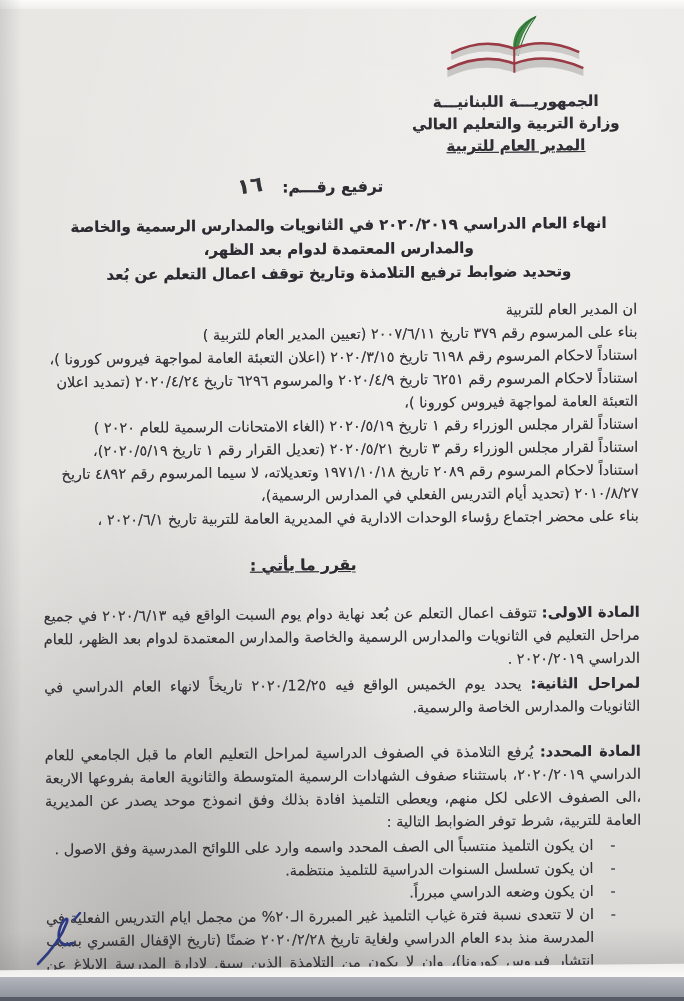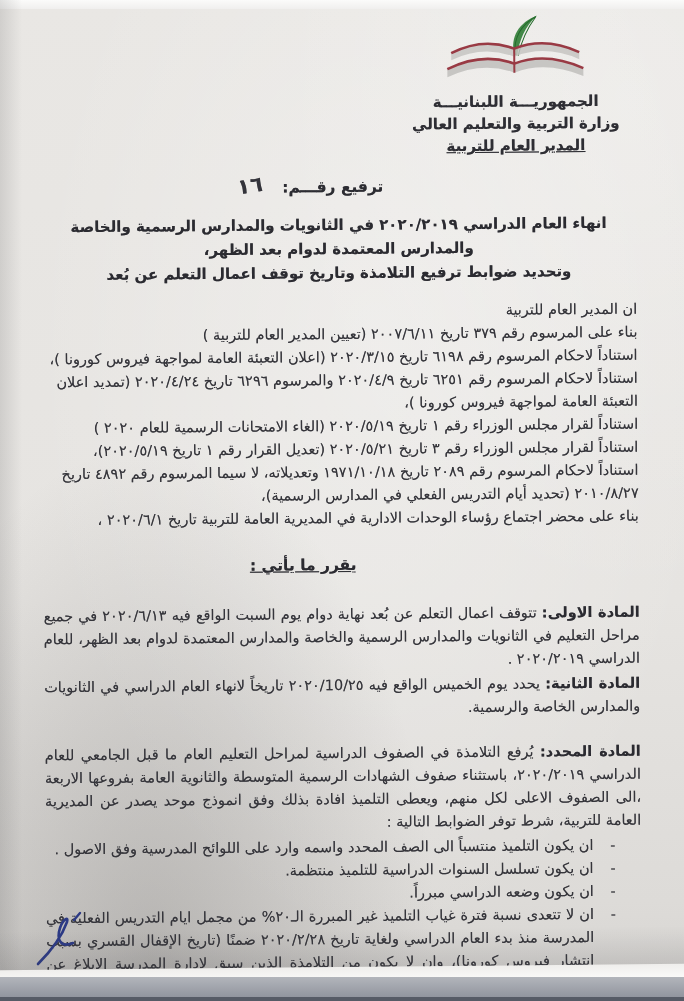--- a/index.html
+++ b/index.html
@@ -116,22 +116,22 @@
     <div class="resolve-heading">
       <span>يقرر ما يأتي :</span>
     </div>
 
     <div class="articles">
       <p class="article">
         <span class="art-label">المادة الاولى:</span>
         <span>تتوقف اعمال التعلم عن بُعد نهاية دوام يوم السبت الواقع فيه ٢٠٢٠/٦/١٣ في جميع مراحل التعليم في الثانويات والمدارس الرسمية والخاصة والمدارس المعتمدة لدوام بعد الظهر، للعام الدراسي ٢٠٢٠/٢٠١٩ .</span>
       </p>
       <p class="article">
-        <span class="art-label">المادة الثانية:</span>
-        <span>يحدد يوم الخميس الواقع فيه ٢٠٢٠/10/٢٥ تاريخاً لانهاء العام الدراسي في الثانويات والمدارس الخاصة والرسمية.</span>
+        <span class="art-label">لمراحل الثانية:</span>
+        <span>يحدد يوم الخميس الواقع فيه ٢٠٢٠/12/٢٥ تاريخاً لانهاء العام الدراسي في الثانويات والمدارس الخاصة والرسمية.</span>
       </p>
       <p class="article gap">
         <span class="art-label">المادة المحدد:</span>
         <span>يُرفع التلامذة في الصفوف الدراسية لمراحل التعليم العام ما قبل الجامعي للعام الدراسي ٢٠٢٠/٢٠١٩، باستثناء صفوف الشهادات الرسمية المتوسطة والثانوية العامة بفروعها الاربعة ،الى الصفوف الاعلى لكل منهم، ويعطى التلميذ افادة بذلك وفق انموذج موحد يصدر عن المديرية العامة للتربية، شرط توفر الضوابط التالية :</span>
       </p>
 
       <div class="bullets">
         <div class="bullet">
           <span class="dash">-</span>
           <span>ان يكون التلميذ منتسباً الى الصف المحدد واسمه وارد على اللوائح المدرسية وفق الاصول .</span>

